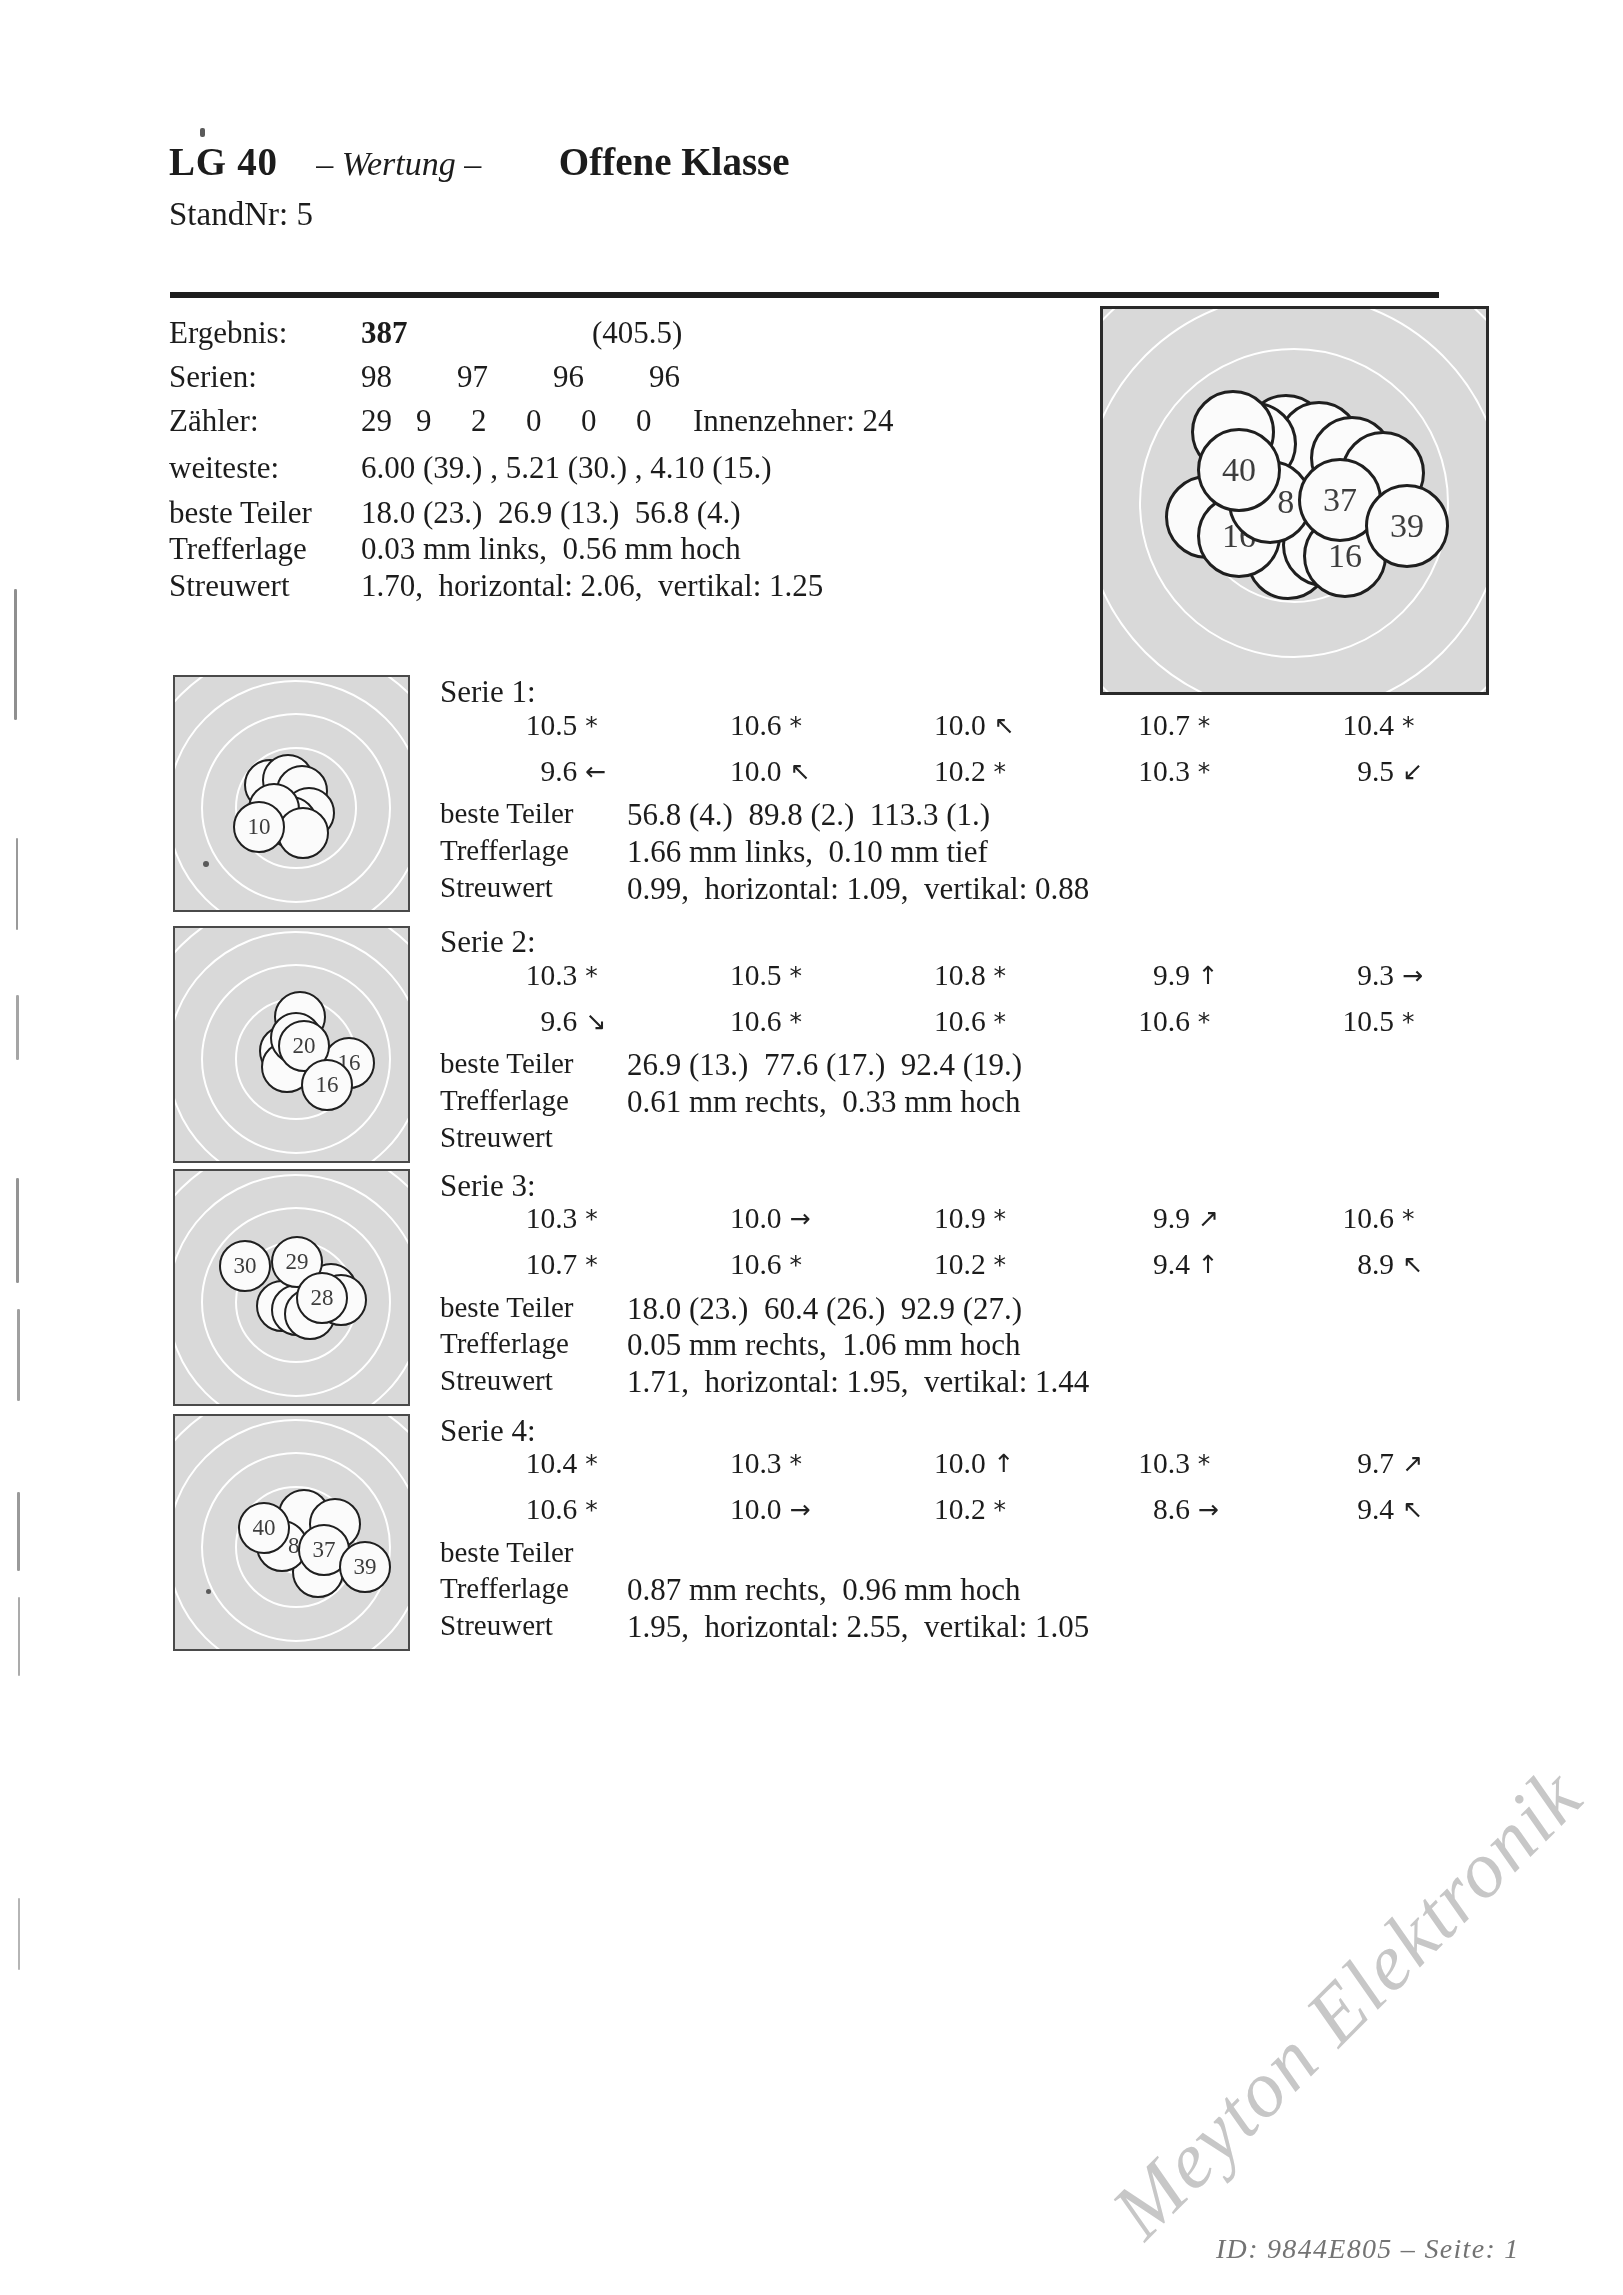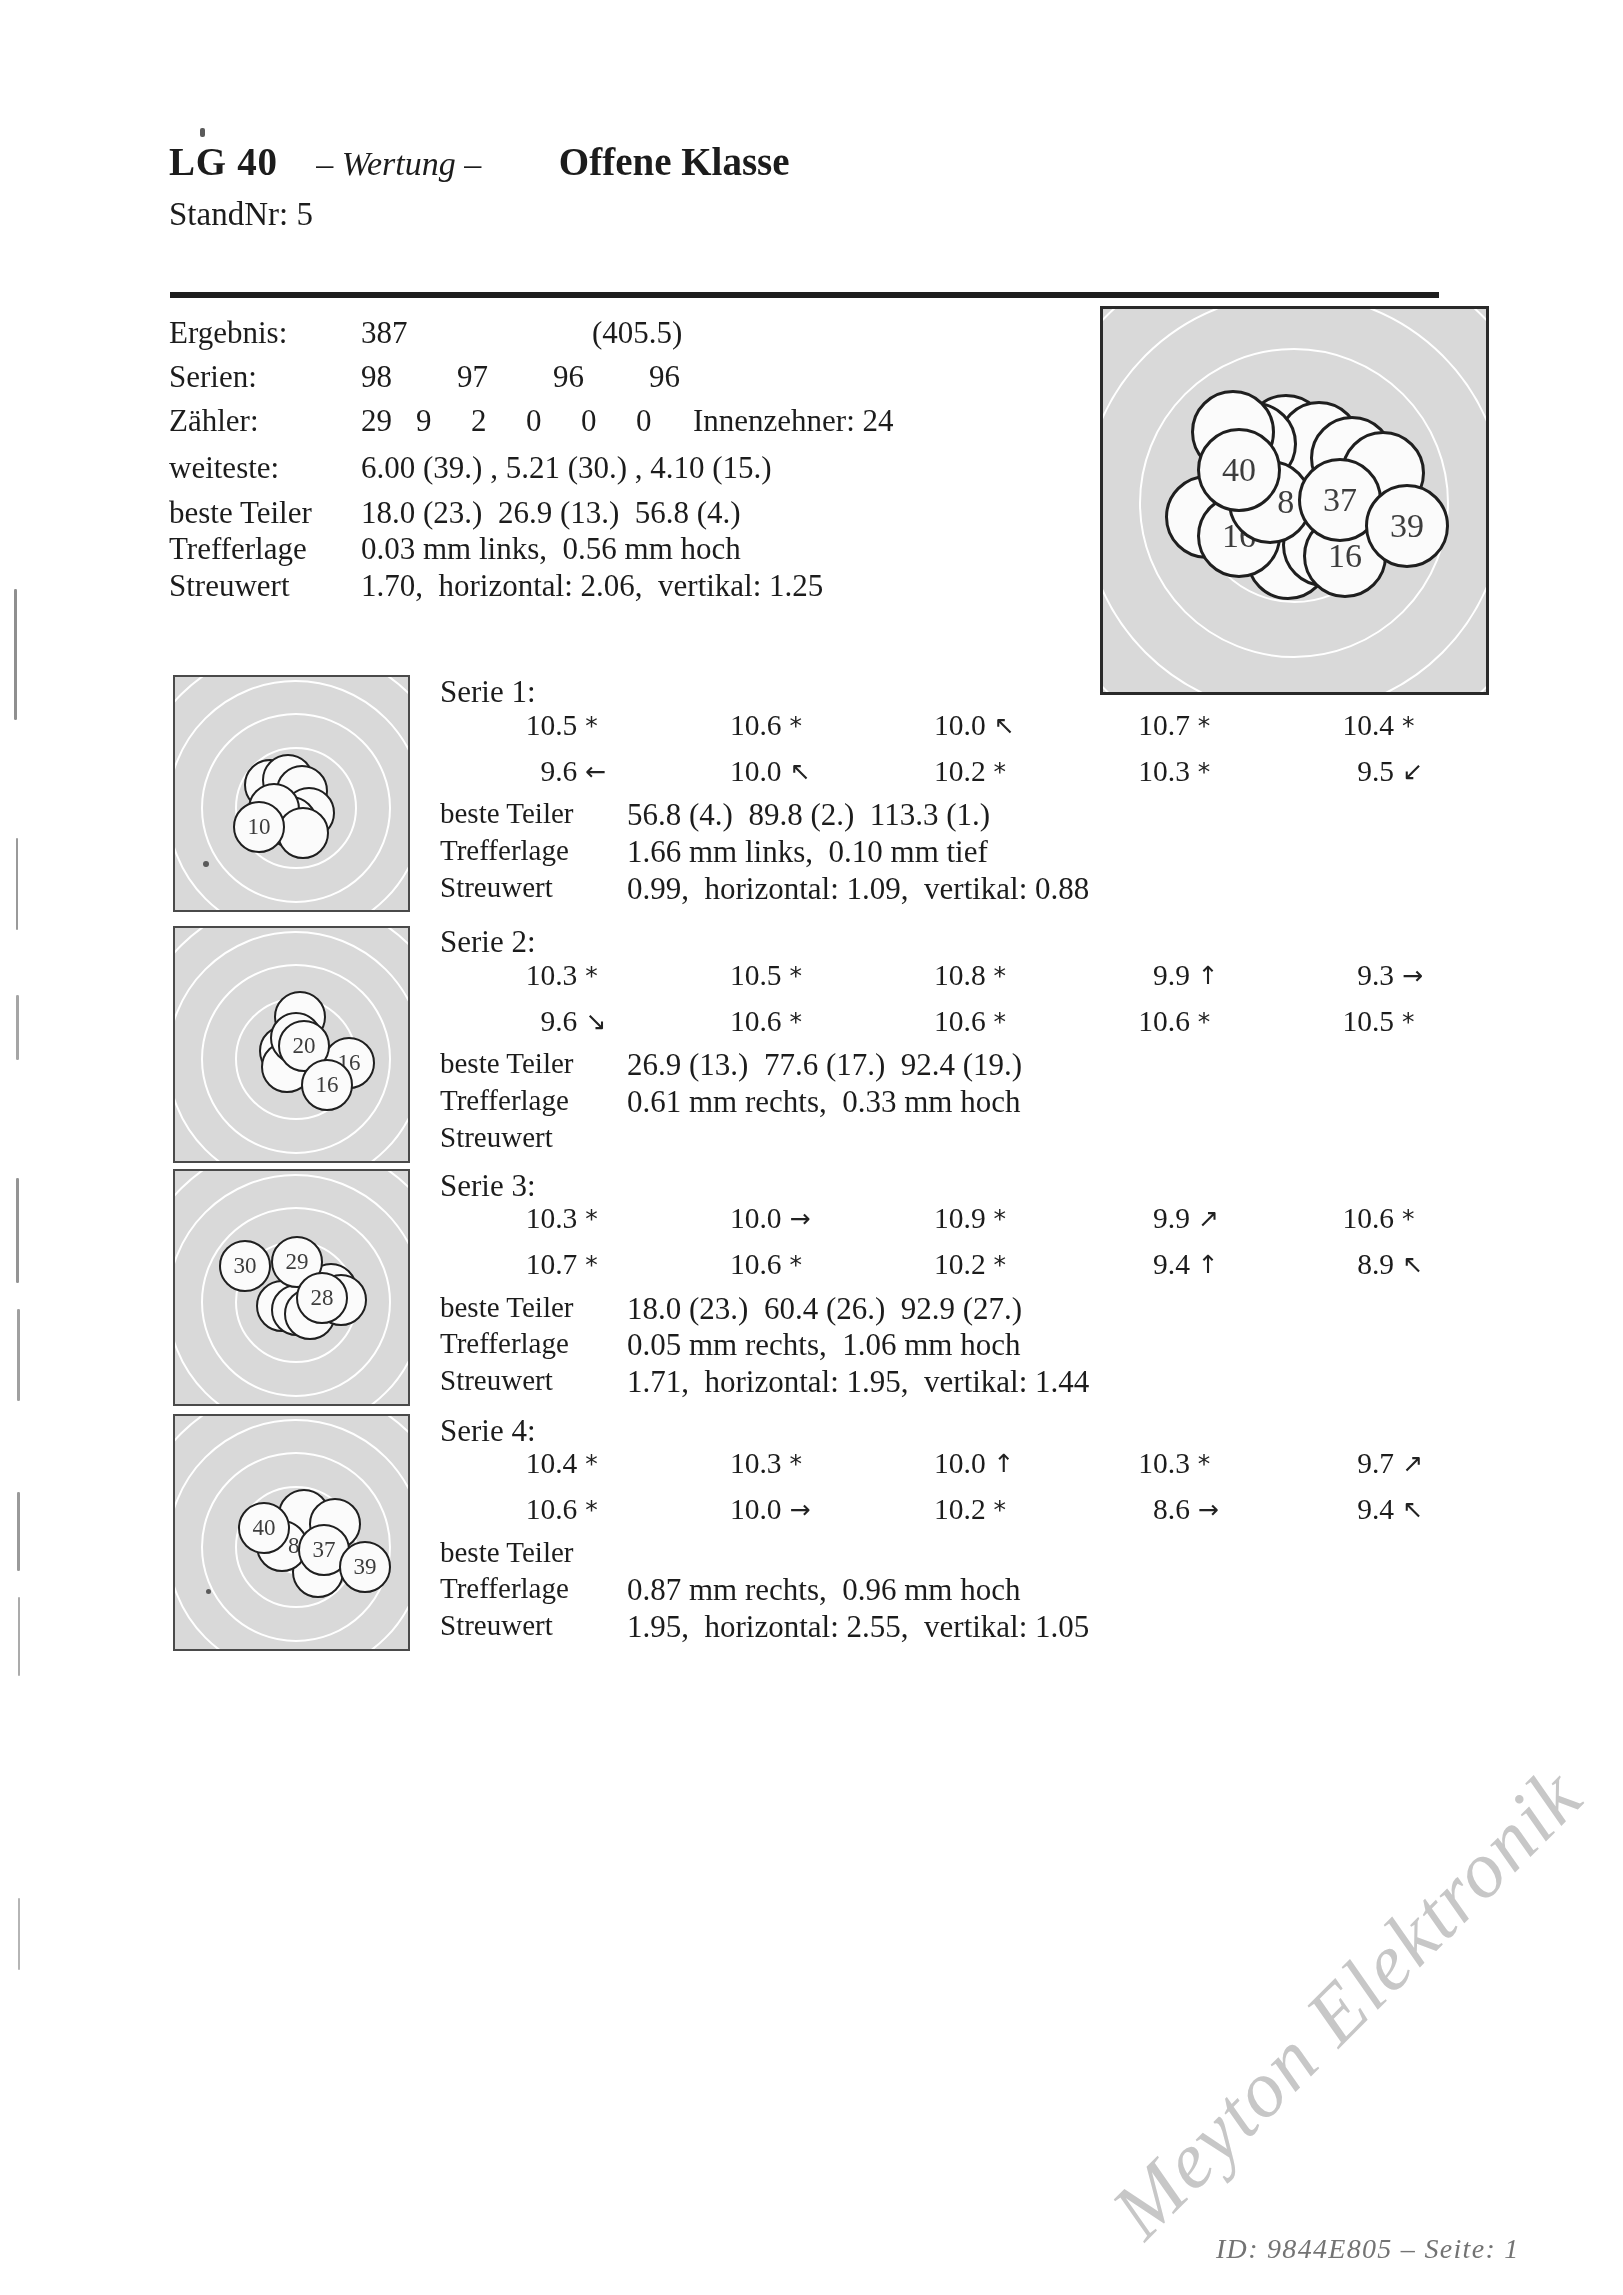--- a/index.html
+++ b/index.html
@@ -16,21 +16,21 @@
   .title-wertung{font-size:34px;font-style:italic;}
   .title-klasse{font-size:39px;font-weight:bold;}
   .stand{font-size:33px;}
 
   .rule{background:#1e1e1e;height:5.9px;}
 
   
   .sum-row{position:absolute;left:169px;width:1309px;height:41px;font-size:31px;}
   .sum-label{position:absolute;left:0;top:0;}
   .sum-val{position:absolute;top:0;white-space:pre-wrap;}
-  .bold{font-weight:normal;}
+  .bold{font-weight:bold;}
   .num-list{position:absolute;top:0;display:flex;}
   .serien-item{display:inline-block;width:96px;}
   .zaehler-item{display:inline-block;width:55px;}
 
   
   .serie-title{font-size:31px;}
   .score-grid{position:absolute;left:419px;width:1021px;display:grid;
               grid-template-columns:repeat(5,1fr);row-gap:9.2px;}
   .score-cell{display:flex;justify-content:flex-end;align-items:center;
               font-size:29.5px;height:37px;}

